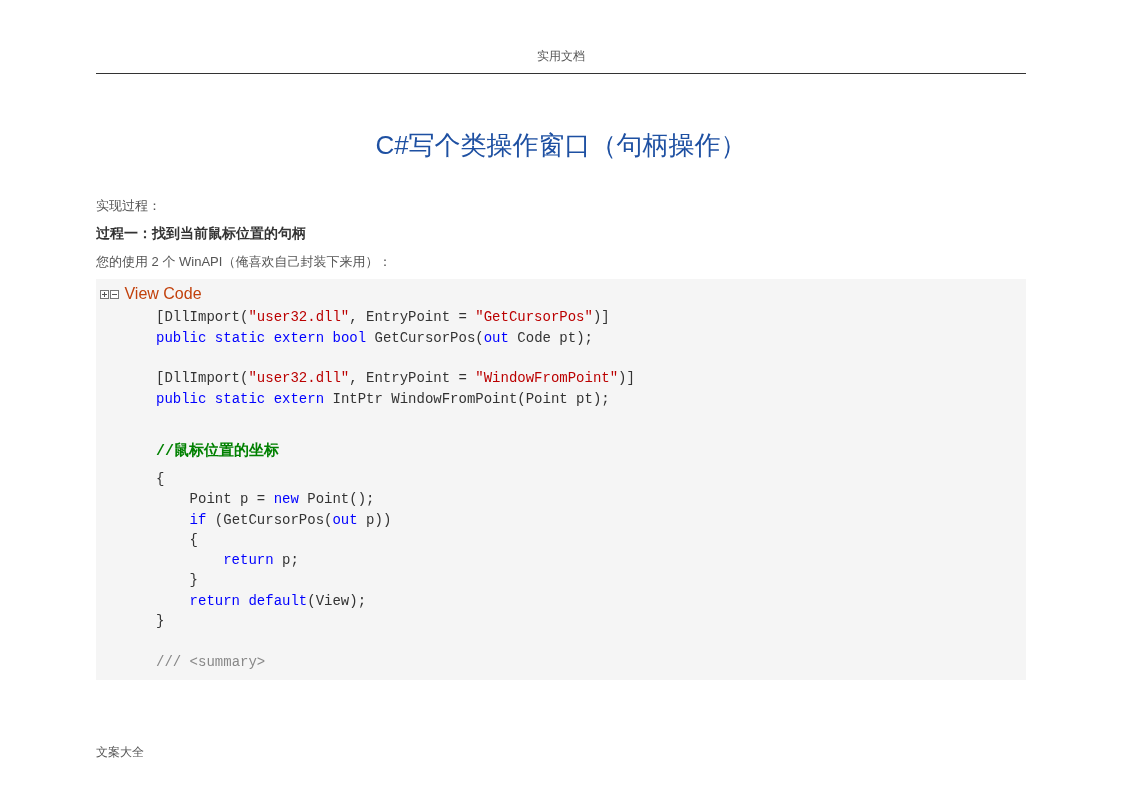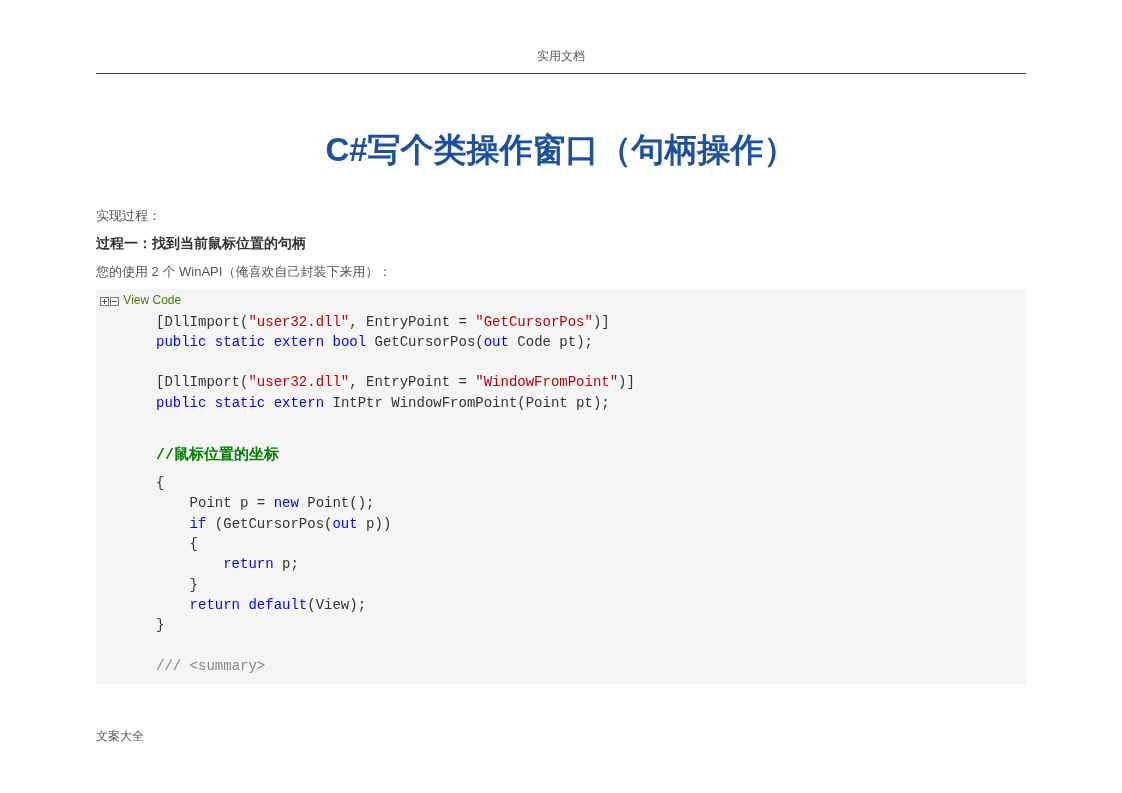--- a/index.html
+++ b/index.html
@@ -21,22 +21,22 @@
       color: #555;
       padding-bottom: 4px;
       margin-bottom: 4px;
     }
     .header-rule {
       border-top: 1px solid #333;
       margin-bottom: 54px;
     }
     .title {
       text-align: center;
-      font-size: 33px;
-      font-weight: bold;
+      font-size: 26px;
+      font-weight: normal;
       color: #1E50A2;
       margin-bottom: 32px;
     }
     .body-text {
       font-size: 13px;
       color: #555;
       line-height: 1.7;
       margin: 4px 0;
     }
     .step-title {
@@ -50,22 +50,22 @@
       margin-top: 6px;
       padding: 0 0 8px 0;
       font-family: Consolas, "Courier New", monospace;
       font-size: 14px;
       color: #333;
       line-height: 1.45;
       width: 100%;
     }
     .view-code-row {
       font-family: Arial, sans-serif;
-      font-size: 12px;
-      color: #4d7c0f;
+      font-size: 16px;
+      color: #c2410c;
       padding: 3px 4px 2px 4px;
     }
     .tree-icon {
       display: inline-block;
       width: 9px;
       height: 9px;
       border: 1px solid #777;
       position: relative;
       vertical-align: middle;
       margin-right: 1px;
@@ -100,21 +100,21 @@
       color: #008000;
       font-weight: bold;
       padding-left: 60px;
       margin: 12px 0 6px 0;
       font-size: 15px;
       font-family: Consolas, "Courier New", "Microsoft YaHei", monospace;
     }
     .footer-text {
       position: absolute;
       left: 96px;
-      bottom: 48px;
+      bottom: 32px;
       font-size: 12px;
       color: #555;
     }
   </style>
 </head>
 <body>
 
 <div class="page">
   <div class="header-label">实用文档</div>
   <div class="header-rule"></div>

